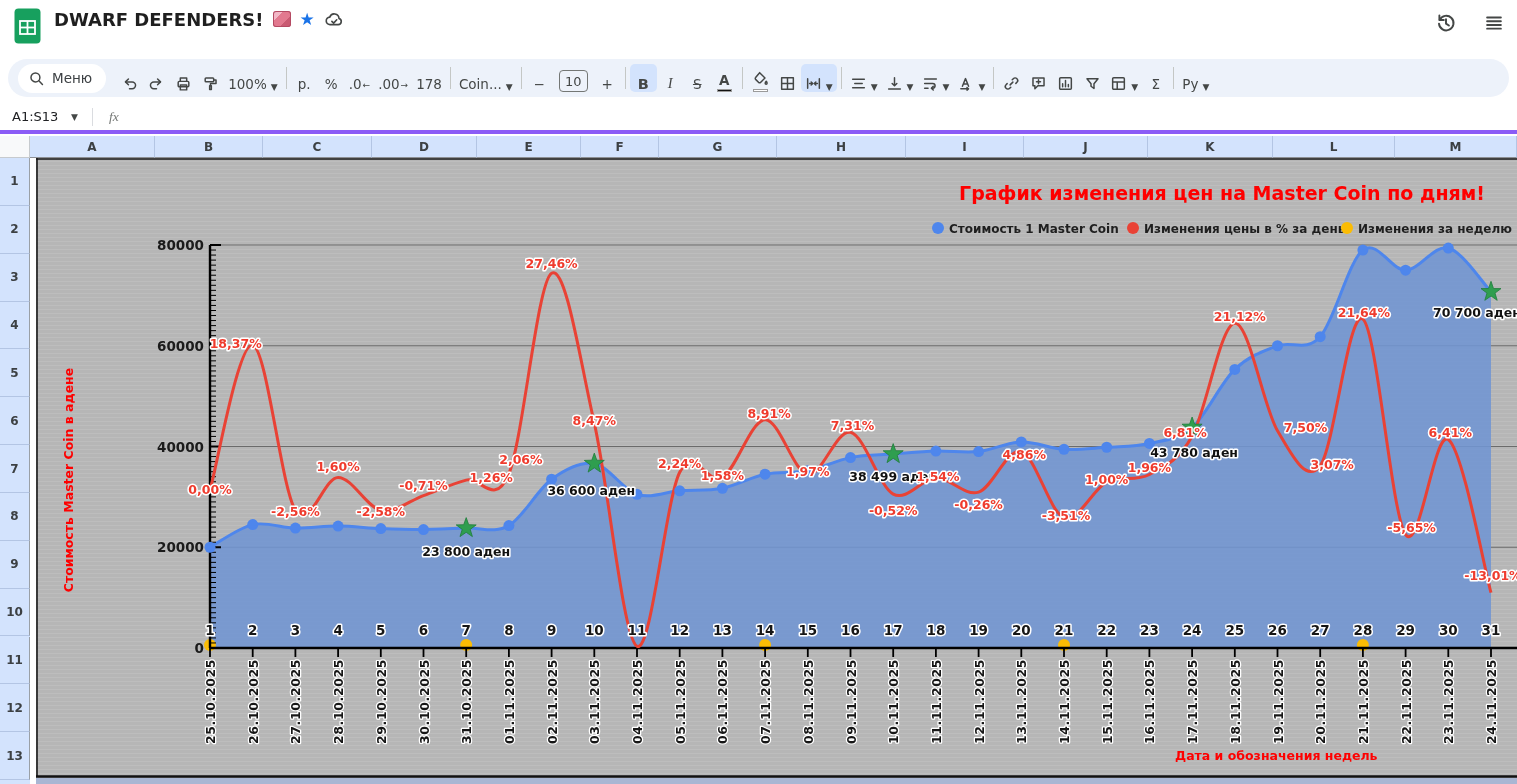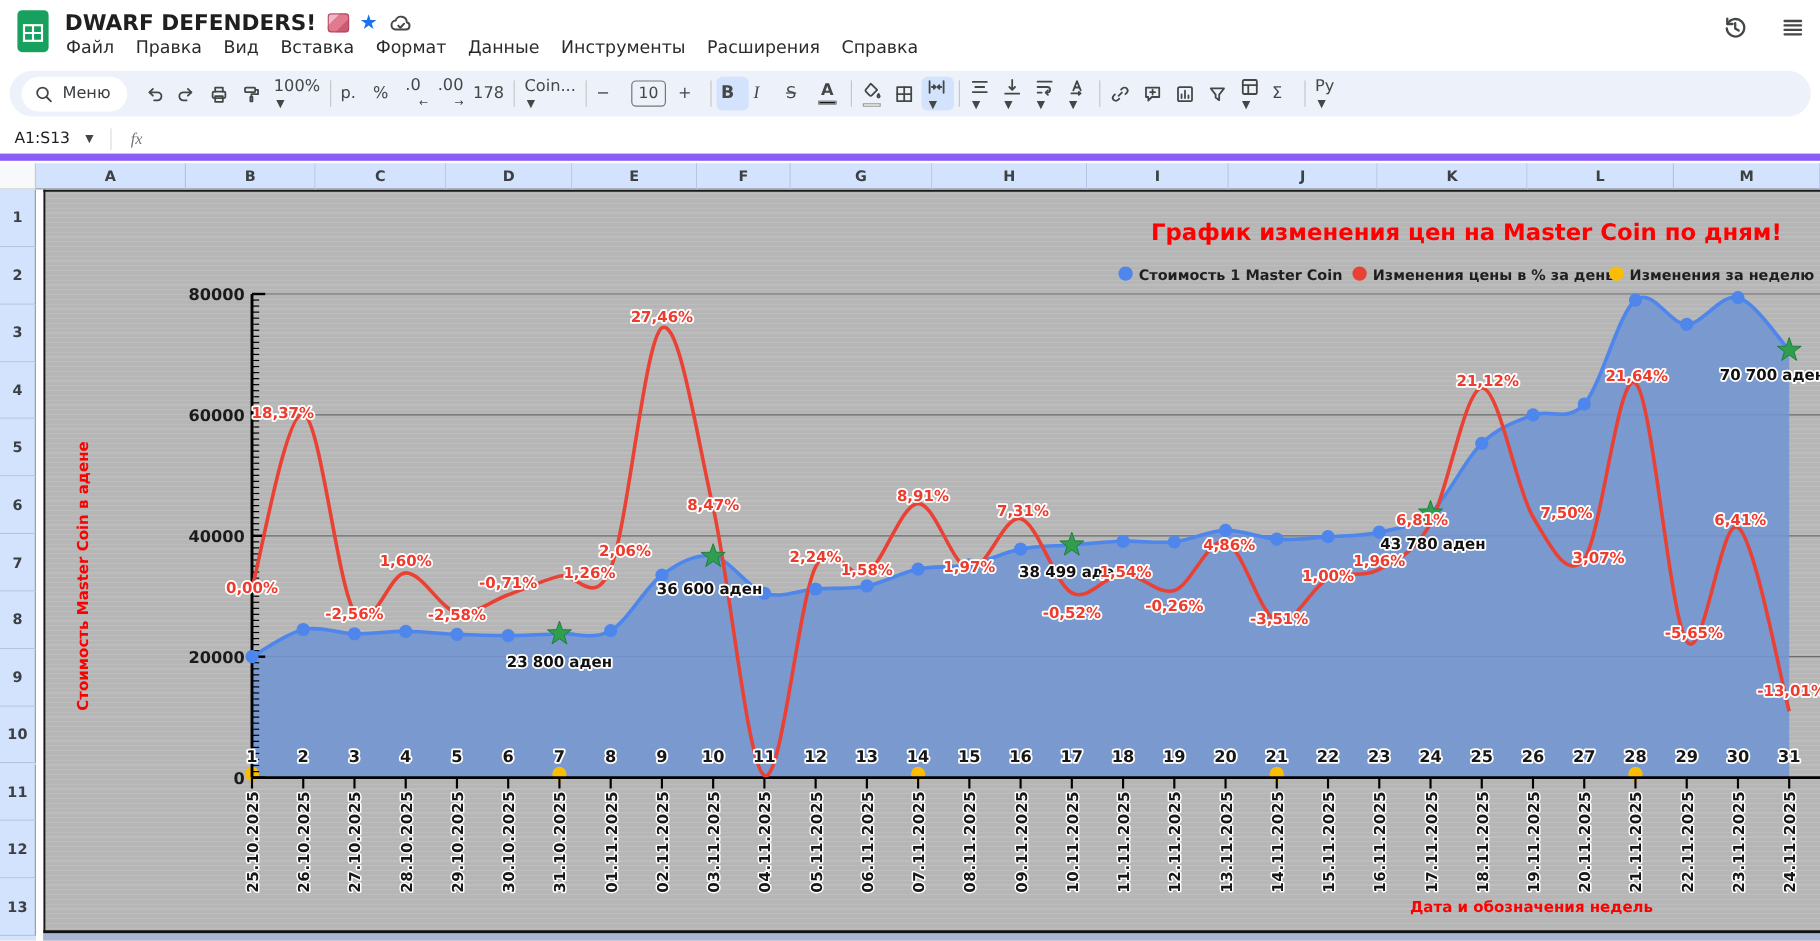--- a/index.html
+++ b/index.html
@@ -20,35 +20,35 @@
   .menu-item{font-size:14.5px;color:#2b2b2b;padding:3px 9px;border-radius:6px;white-space:nowrap;cursor:default;}
   #top-right{position:absolute;right:12px;top:12px;display:flex;gap:26px;align-items:center;}
   #top-right .hdr-ic{width:22px;height:22px;stroke-width:1.4;}
 
   
   #toolbar{position:absolute;left:8px;top:59px;width:1501px;height:38px;background:#edf2fa;border-radius:20px;display:flex;align-items:center;padding:0 10px;}
   #search-pill{display:flex;align-items:center;gap:7px;background:#fff;border-radius:15px;height:29px;padding:0 14px 0 10px;margin-right:10px;}
   #search-pill span{font-size:13.5px;color:#3c4043;}
   .tb-ic{width:17px;height:17px;fill:none;stroke:#444746;stroke-width:1.4;stroke-linecap:round;stroke-linejoin:round;flex:none;}
   #toolbar-items{display:flex;align-items:center;height:100%;}
-  .tb-btn{display:flex;align-items:flex-start;justify-content:center;min-width:27px;height:28px;padding:0 4px;border-radius:5px;border:none;background:transparent;cursor:default;gap:2px;flex-direction:column;}
+  .tb-btn{display:flex;align-items:flex-end;justify-content:center;min-width:27px;height:28px;padding:0 4px;border-radius:5px;border:none;background:transparent;cursor:default;gap:2px;}
   .tb-btn.active{background:#d3e3fd;}
   .tb-label{font-size:13.5px;color:#444746;white-space:nowrap;}
   .tb-btn .bold{font-weight:bold;font-size:14.5px;}
   .tb-btn .italic{font-style:italic;font-size:14.5px;font-family:"Liberation Serif",serif;}
   .tb-btn .strike{text-decoration:line-through;font-size:13.5px;}
   .caret{font-size:9px;color:#444746;margin-left:2px;}
   .tb-divider{width:1px;height:22px;background:#c4c7c5;margin:0 4px;}
   .sizebox{width:29px;height:22px;border:1.5px solid #747775;border-radius:4px;display:flex;align-items:center;justify-content:center;font-size:13px;color:#444746;margin:0 2px;}
   .colorstack{display:flex;flex-direction:column;align-items:center;line-height:1;}
   .colorbar{width:15px;height:3.5px;margin-top:1.5px;border:0.5px solid #9b9b9b;}
   .tiny-arrow{font-size:9px;color:#444746;margin-left:-1px;align-self:flex-end;padding-bottom:2px;}
 
   
-  #formulabar{position:absolute;left:0;top:103px;width:1517px;height:31px;background:#fff;border-bottom:6px solid #8b5cf6;display:flex;align-items:center;}
+  #formulabar{position:absolute;left:0;top:103px;width:1517px;height:31px;background:#fff;border-bottom:4px solid #8b5cf6;display:flex;align-items:center;}
   #namebox{width:86px;display:flex;align-items:center;justify-content:space-between;padding:0 8px 0 12px;}
   #namebox span:first-child{font-size:13px;color:#202124;}
   #fb-div{width:1px;height:18px;background:#dadce0;margin:0 6px;}
   #fx{font-size:13.5px;color:#747775;font-style:italic;font-family:"Liberation Serif",serif;padding-left:10px;}
 
   
   #corner{position:absolute;left:0;top:136px;width:30px;height:22px;background:#f8f9fa;border-right:1px solid #c6cace;border-bottom:1px solid #c6cace;}
   #colheaders{position:absolute;left:30px;top:136px;height:22px;width:1487px;}
   .colhead{position:absolute;top:0;height:22px;background:#d3e3fd;border-right:1px solid #b3c5e4;border-bottom:1px solid #8d9095;
     display:flex;align-items:center;justify-content:center;font-size:12px;font-weight:600;color:#3c4043;}
@@ -78,31 +78,20 @@
     </svg>
     <div id="title-row">
       <span id="doc-title">DWARF DEFENDERS!</span>
       <span id="title-emoji"></span>
       <span id="star-ic">★</span>
       <svg class="hdr-ic" viewBox="0 0 16 16">
         <path d="M5 12.5a3 3 0 0 1-.4-6A3.8 3.8 0 0 1 12 7.6a2.5 2.5 0 0 1-.6 4.9z"></path>
         <path d="M6.3 9.9l1.4 1.4 2.5-2.7"></path>
       </svg>
     </div>
-    <nav id="menubar">
-        <div class="menu-item">Файл</div>
-        <div class="menu-item">Правка</div>
-        <div class="menu-item">Вид</div>
-        <div class="menu-item">Вставка</div>
-        <div class="menu-item">Формат</div>
-        <div class="menu-item">Данные</div>
-        <div class="menu-item">Инструменты</div>
-        <div class="menu-item">Расширения</div>
-        <div class="menu-item">Справка</div>
-      </nav>
     <div id="top-right">
       <svg class="hdr-ic" viewBox="0 0 16 16">
         <path d="M3.2 2.6v3.2h3.2"></path>
           <path d="M3.4 5.8a5.3 5.3 0 1 1-.5 2.7"></path>
           <path d="M8 5.3v3.2l2.1 1.3"></path>
       </svg>
       <svg class="hdr-ic" viewBox="0 0 16 16">
         <path d="M3 4h10M3 6.7h10M3 9.4h10M3 12.1h10"></path>
       </svg>
     </div>

